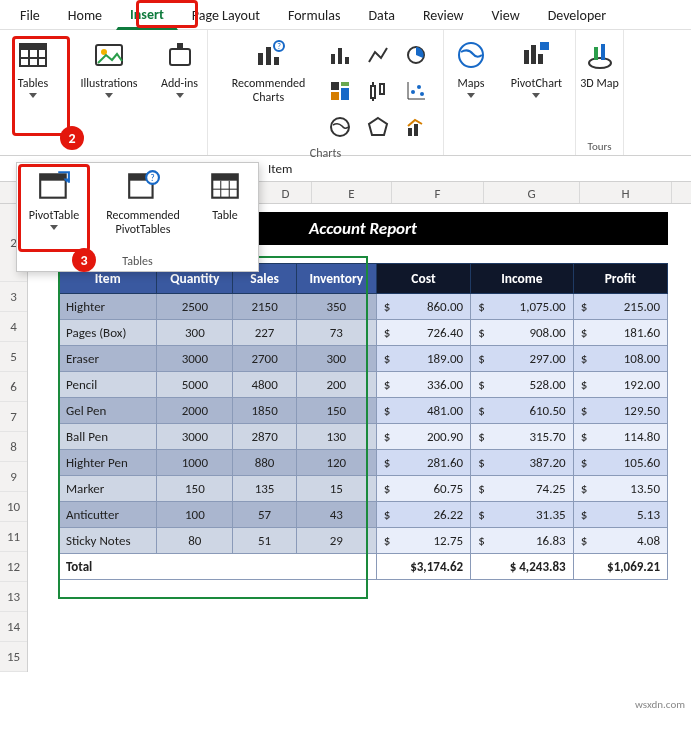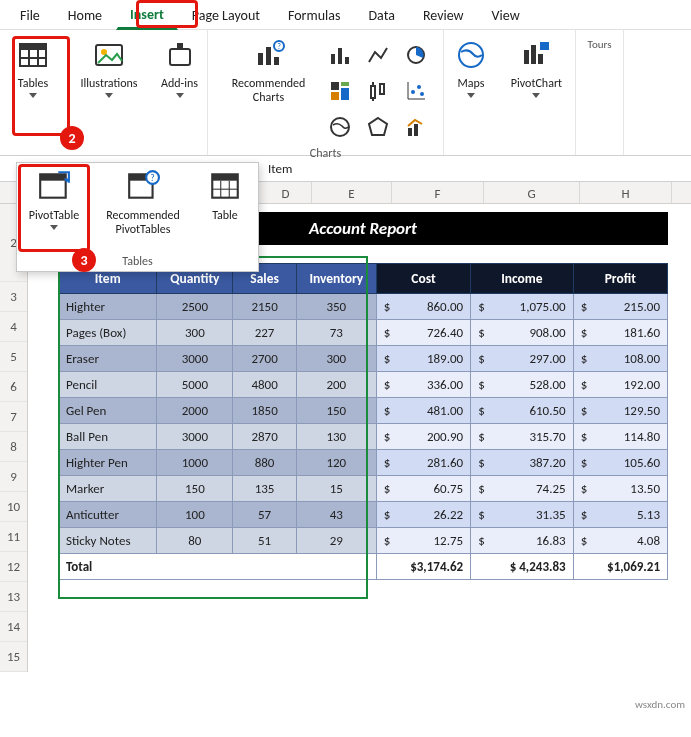--- a/index.html
+++ b/index.html
@@ -274,20 +274,21 @@
 
 <div class="tabstrip">
   <div class="tab">File</div>
   <div class="tab">Home</div>
   <div class="tab active">Insert</div>
   <div class="tab">Page Layout</div>
   <div class="tab">Formulas</div>
   <div class="tab">Data</div>
   <div class="tab">Review</div>
   <div class="tab">View</div>
+  <div class="tab">Developer</div>
 </div>
 
 <div class="tab-highlight" style="left:136px;top:0px;width:62px;height:28px"></div>
 <div class="redbadge" style="left:156px;top:30px">1</div>
 
 <div class="ribbon">
 
   <div class="rgroup no-border" style="width:66px">
     <div class="rbig">
       <span class="icon">
@@ -435,20 +436,30 @@
             <rect x="18" y="15" width="5" height="10" fill="#333"></rect>
             <rect x="20" y="3" width="9" height="8" fill="#1769c7"></rect>
           </svg>
       </span>
       <span>PivotChart</span>
       <span class="drop-tri"></span>
     </div>
   </div>
 
   <div class="rgroup" style="width:48px">
+    <div class="rbig">
+      <span class="icon">
+        <svg class="icon32" viewBox="0 0 32 32">
+            <ellipse cx="16" cy="24" rx="11" ry="5" fill="none" stroke="#333" stroke-width="2"></ellipse>
+            <rect x="10" y="8" width="4" height="13" fill="#2a9d4a"></rect>
+            <rect x="17" y="5" width="4" height="16" fill="#1769c7"></rect>
+          </svg>
+      </span>
+      <span style="white-space:pre;text-align:center">3D Map</span>
+    </div>
     <div class="label" style="font-size:11px">Tours</div>
   </div>
 </div>
 
 <div class="tab-highlight" style="left:12px;top:36px;width:58px;height:100px"></div>
 <div class="redbadge" style="left:60px;top:126px">2</div>
 
 <div class="formula-bar">
   <div class="namebox-placeholder"></div>
   <span class="fval">Item</span>

